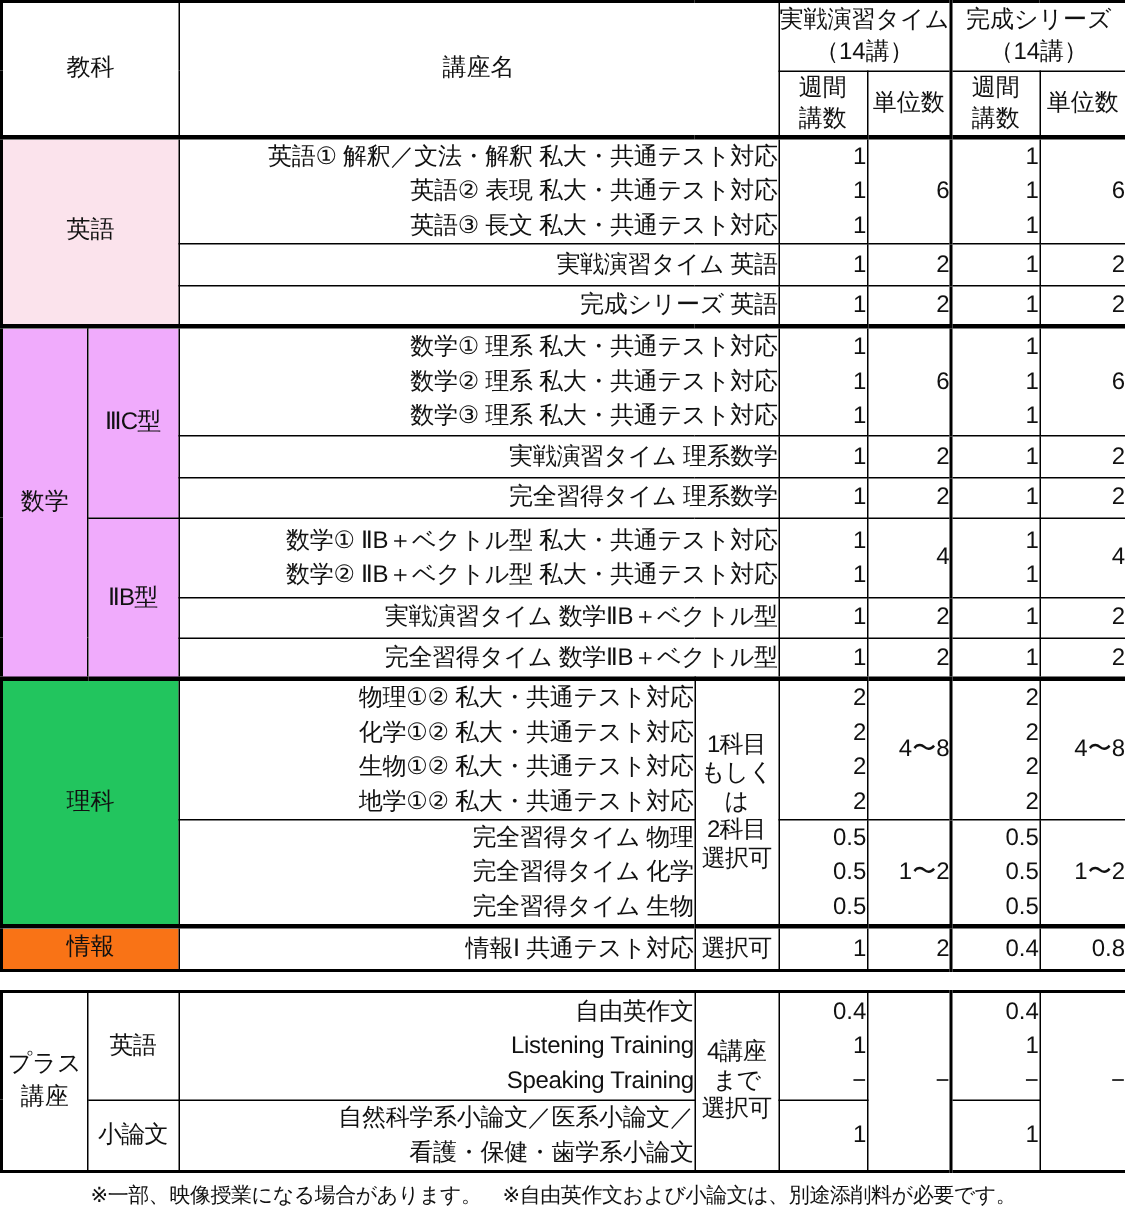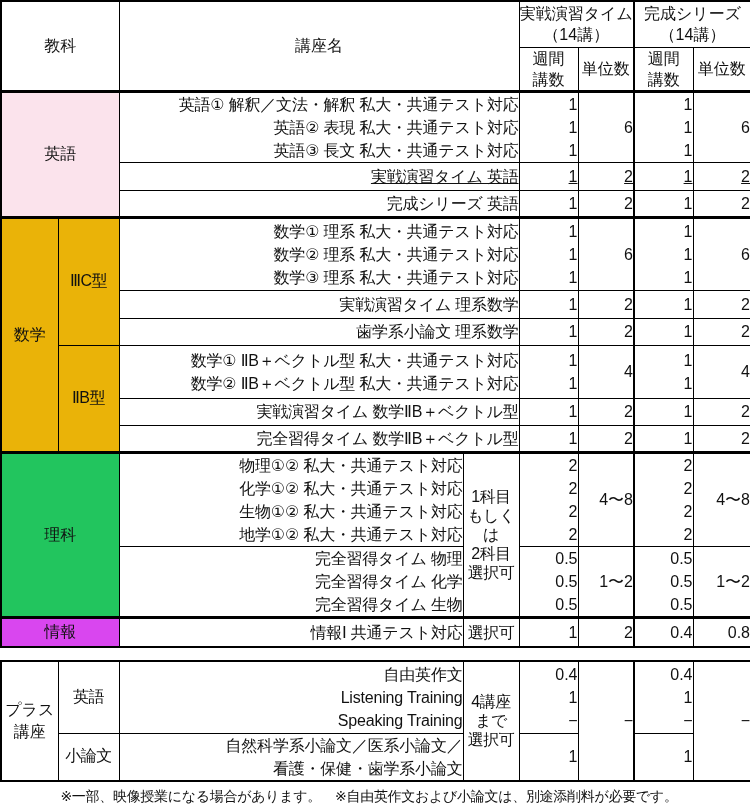--- a/index.html
+++ b/index.html
@@ -78,23 +78,23 @@
     font-size:15.5px;
     letter-spacing:-0.5px;
   }
 
   
   .bb3{ border-bottom:3px solid #000 !important; }
   .bl2{ border-left:2px solid #000 !important; }
 
   
   .bg-eng{ background:#fbe3ec; }
-  .bg-math{ background:#eab308; }
+  .bg-math{ background:#f0abfc; }
   .bg-sci{ background:#22c55e; }
-  .bg-info{ background:#d946ef; }
+  .bg-info{ background:#f97316; }
 
   .gap{ height:12px; }
 
   .notes{
     margin-top:6px;
     padding-left:2px;
     font-size:14px;
     font-weight:500;
     letter-spacing:-0.3px;
     text-align:center;
@@ -143,21 +143,21 @@
 英語③ 長文 私大・共通テスト対応</td>
       <td class="num">1
 1
 1</td>
       <td class="num">6</td>
       <td class="num bl2">1
 1
 1</td>
       <td class="num">6</td>
     </tr>
-    <tr style="height:28px;text-decoration:underline;">
+    <tr style="height:28px;">
       <td colspan="2" class="name">実戦演習タイム 英語</td>
       <td class="num">1</td>
       <td class="num">2</td>
       <td class="num bl2">1</td>
       <td class="num">2</td>
     </tr>
     <tr style="height:27px;">
       <td colspan="2" class="name bb3">完成シリーズ 英語</td>
       <td class="num bb3">1</td>
       <td class="num bb3">2</td>
@@ -181,21 +181,21 @@
       <td class="num">6</td>
     </tr>
     <tr style="height:28px;">
       <td colspan="2" class="name">実戦演習タイム 理系数学</td>
       <td class="num">1</td>
       <td class="num">2</td>
       <td class="num bl2">1</td>
       <td class="num">2</td>
     </tr>
     <tr style="height:27px;">
-      <td colspan="2" class="name">歯学系小論文 理系数学</td>
+      <td colspan="2" class="name">完全習得タイム 理系数学</td>
       <td class="num">1</td>
       <td class="num">2</td>
       <td class="num bl2">1</td>
       <td class="num">2</td>
     </tr>
 
     <tr style="height:53px;">
       <td rowspan="3" class="type bg-math bb3">ⅡB型</td>
       <td colspan="2" class="name">数学① ⅡB＋ベクトル型 私大・共通テスト対応
 数学② ⅡB＋ベクトル型 私大・共通テスト対応</td>

